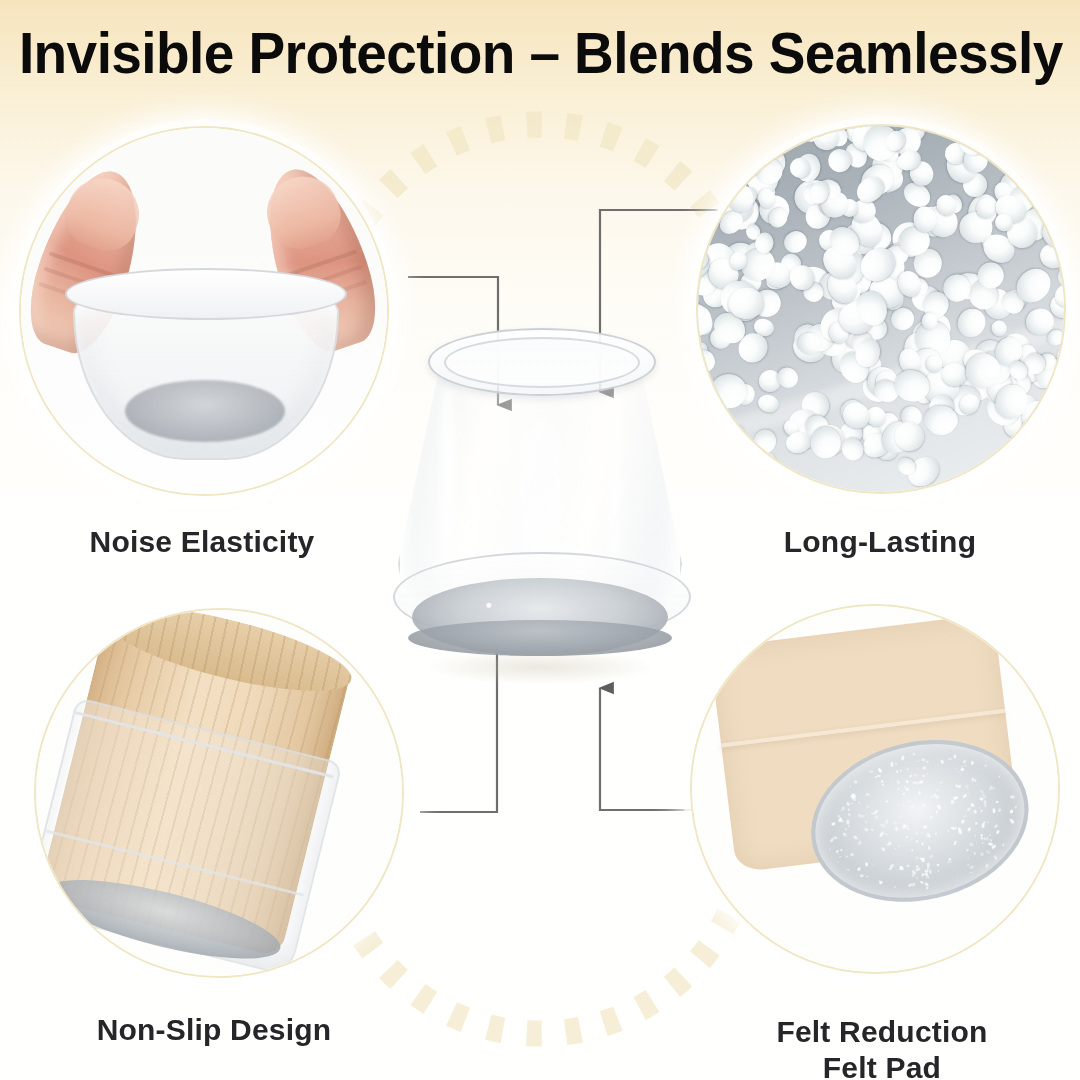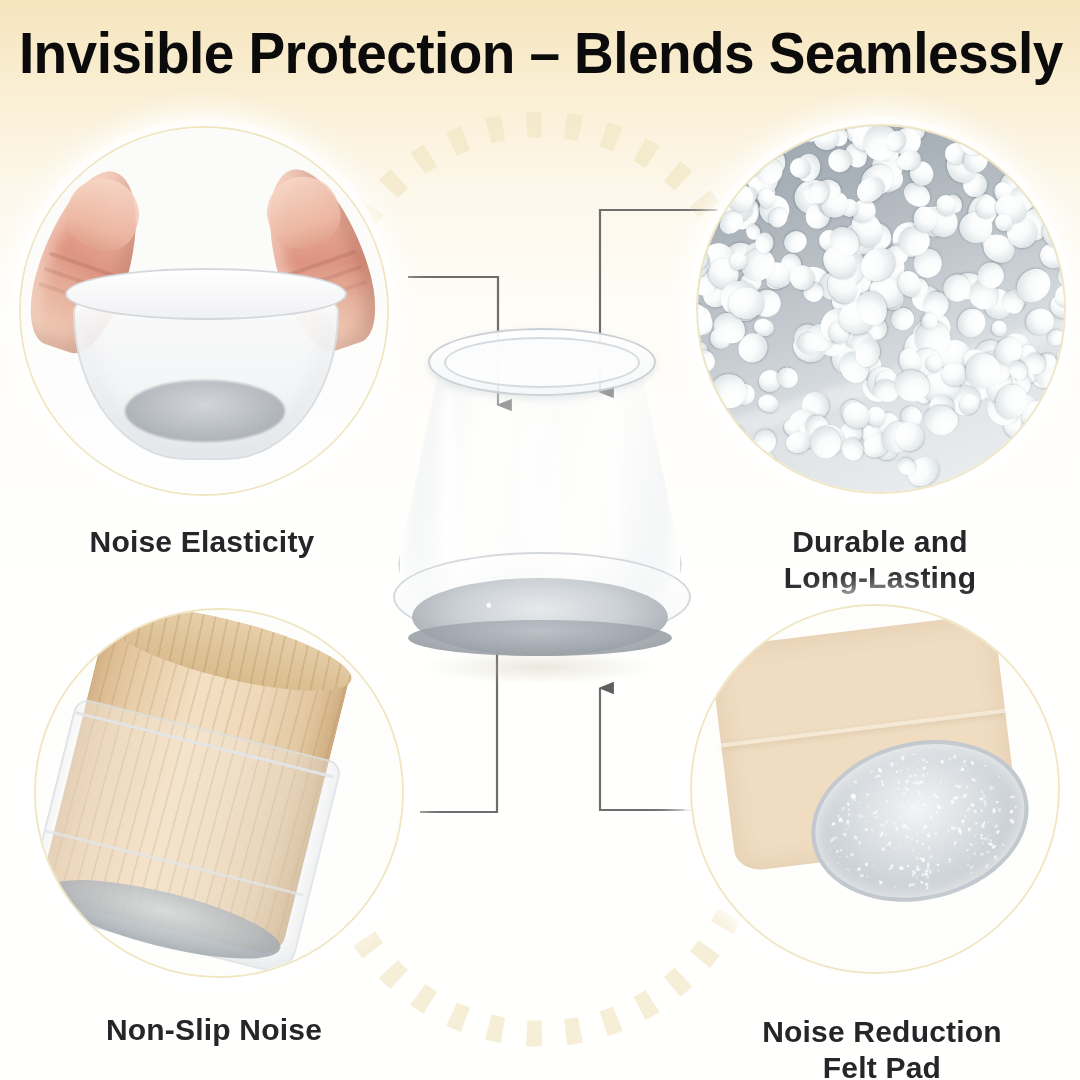--- a/index.html
+++ b/index.html
@@ -518,37 +518,36 @@
       <div class="pellet" style="width: 30.1588px; height: 29.1364px; left: 93.8609%; top: 25.0379%; transform: rotate(71.0288deg);"></div>
       <div class="pellet" style="width: 18.5469px; height: 18.4485px; left: 95.614%; top: 75.0769%; transform: rotate(147.66deg);"></div>
       <div class="pellet" style="width: 32.9116px; height: 31.7502px; left: 8.79975%; top: 5.05773%; transform: rotate(358.019deg);"></div>
       <div class="pellet" style="width: 25.5334px; height: 23.2913px; left: 97.52%; top: 43.2486%; transform: rotate(353.55deg);"></div>
       <div class="pellet" style="width: 29.0903px; height: 23.2435px; left: 43.2731%; top: 14.2327%; transform: rotate(322.369deg);"></div>
       <div class="pellet" style="width: 17.5433px; height: 16.914px; left: 81.0673%; top: 24.1527%; transform: rotate(26.0463deg);"></div>
       <div class="pellet" style="width: 28.0768px; height: 24.6336px; left: 7.90827%; top: 16.2759%; transform: rotate(79.5697deg);"></div>
     </div>
 </div>
 <div class="caption" id="cap-tr">
-  <div>Durable and</div>
   <div>Long-Lasting</div>
 </div>
 
 <div class="inset" id="inset-bl">
   <div class="photo ph-wood">
     <div class="leg">
       <div class="wood"></div>
       <div class="topface"></div>
       <div class="sleeve"></div>
       <div class="sleeveline" style="top:110px"></div>
       <div class="sleeveline" style="top:232px;opacity:.8"></div>
       <div class="feltedge"></div>
     </div>
   </div>
 </div>
-<div class="caption" id="cap-bl">Non-Slip Noise</div>
+<div class="caption" id="cap-bl">Non-Slip Design</div>
 
 <div class="inset" id="inset-br">
   <div class="photo ph-felt">
     <div class="leg2" id="leg2">
       <div class="wood2"></div>
       <div class="ring2"></div>
       <div class="felt2" id="felt2">
           <div class="fleck" style="width: 3.40129px; height: 2.3809px; left: 75.826%; top: 68.2555%; opacity: 0.92; transform: rotate(88.9197deg);"></div>
           <div class="fleck" style="width: 4.67267px; height: 3.27087px; left: 29.6832%; top: 51.8384%; opacity: 0.73; transform: rotate(140.601deg);"></div>
           <div class="fleck" style="width: 2.42582px; height: 1.69807px; left: 53.9207%; top: 5.48261%; opacity: 0.8; transform: rotate(94.6932deg);"></div>
@@ -807,21 +806,21 @@
           <div class="fleck" style="width: 2.6867px; height: 1.88069px; left: 17.9093%; top: 31.1481%; opacity: 0.57; transform: rotate(94.7115deg);"></div>
           <div class="fleck" style="width: 2.01389px; height: 1.40972px; left: 24.6617%; top: 82.7133%; opacity: 0.82; transform: rotate(46.233deg);"></div>
           <div class="fleck" style="width: 4.15993px; height: 2.91195px; left: 51.8697%; top: 18.7856%; opacity: 0.38; transform: rotate(3.1713deg);"></div>
           <div class="fleck" style="width: 3.7076px; height: 2.59532px; left: 74.4912%; top: 33.7526%; opacity: 0.43; transform: rotate(87.4177deg);"></div>
           <div class="fleck" style="width: 2.55842px; height: 1.79089px; left: 36.4941%; top: 18.2725%; opacity: 0.9; transform: rotate(86.5051deg);"></div>
         </div>
     </div>
   </div>
 </div>
 <div class="caption" id="cap-br">
-  <div>Noise Reduction</div>
+  <div>Felt Reduction</div>
   <div>Felt Pad</div>
 </div>
 
 <div id="center-product">
   <div class="cap-body"></div>
   <div class="cap-outline"></div>
   <div class="cap-hl" style="left:72px;top:70px;width:16px;height:180px;opacity:.9"></div>
   <div class="cap-hl" style="left:240px;top:76px;width:14px;height:168px;opacity:.75"></div>
   <div class="cap-hl" style="left:150px;top:96px;width:44px;height:150px;opacity:.45"></div>
   <div class="cap-base-ring"></div>

